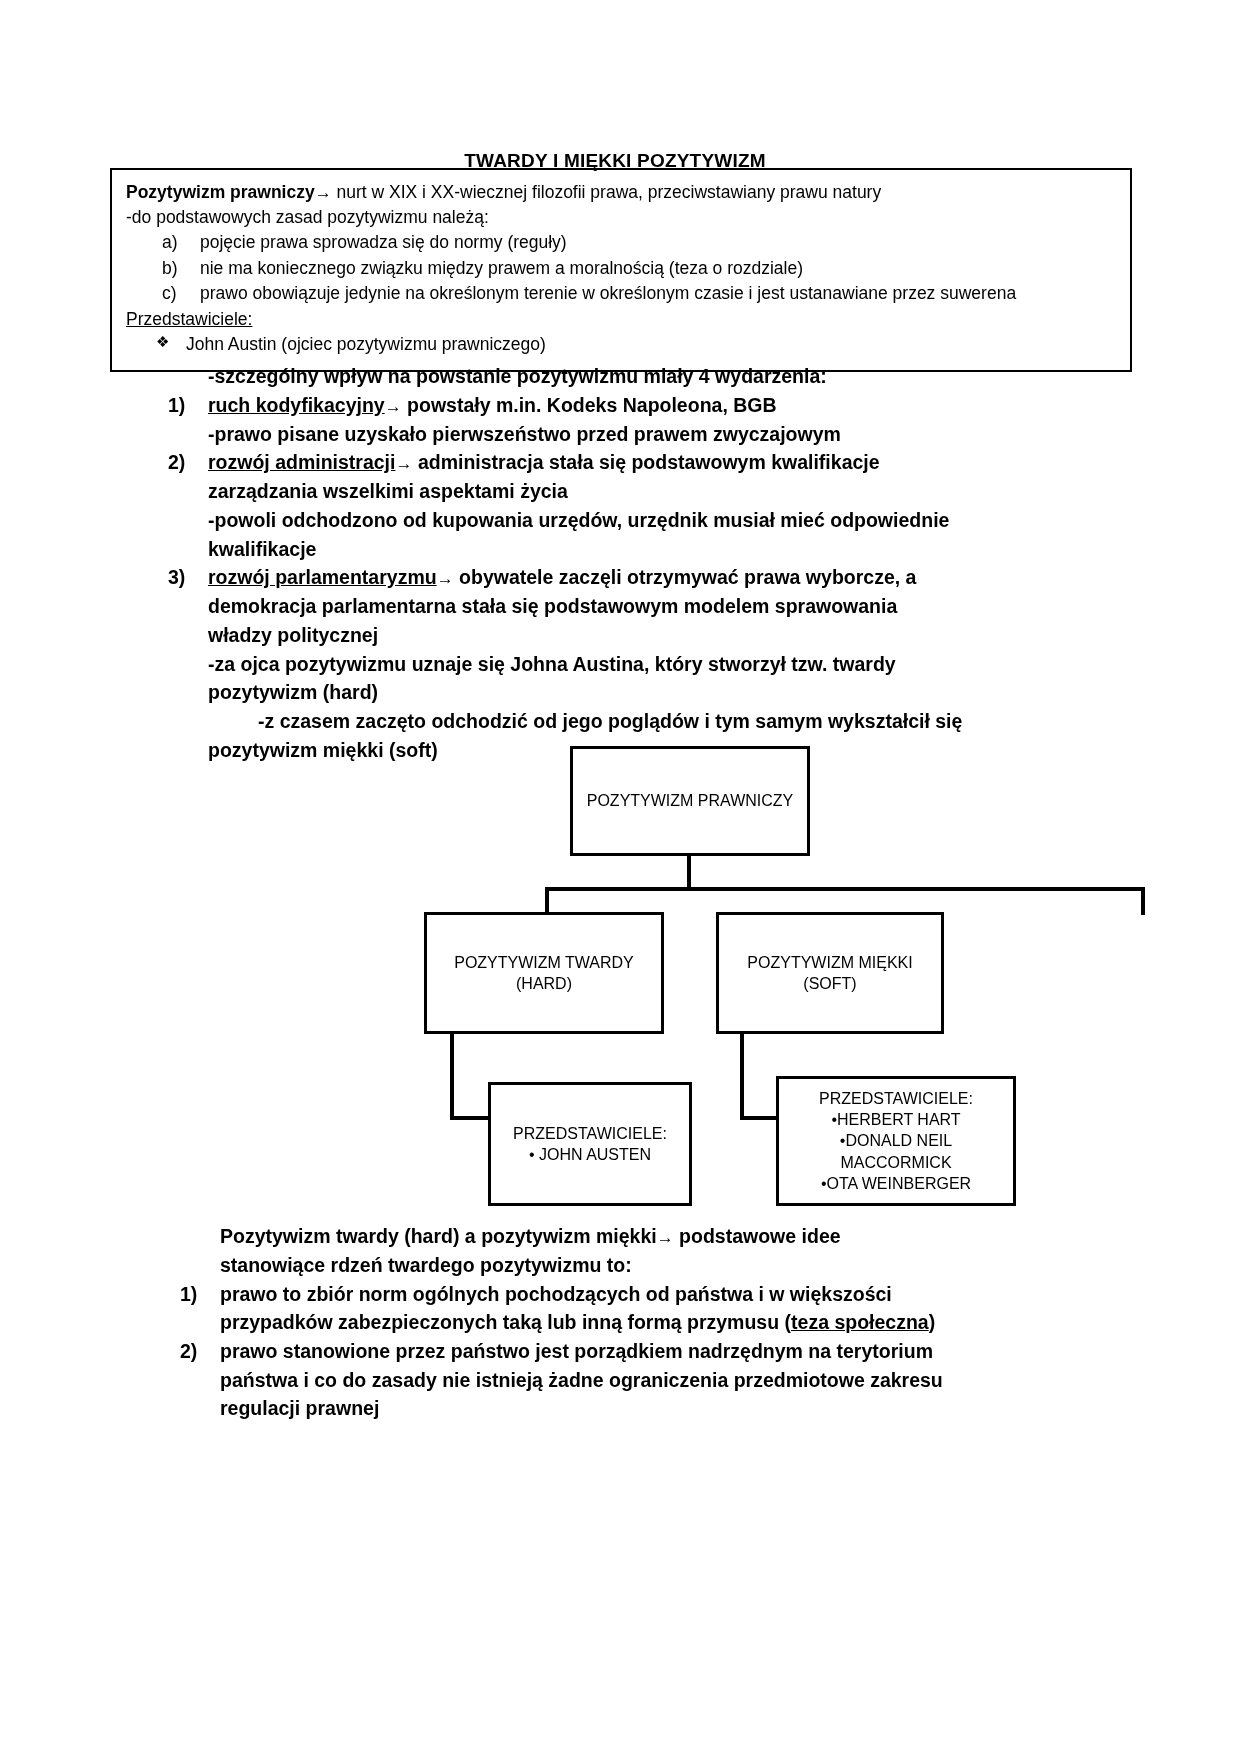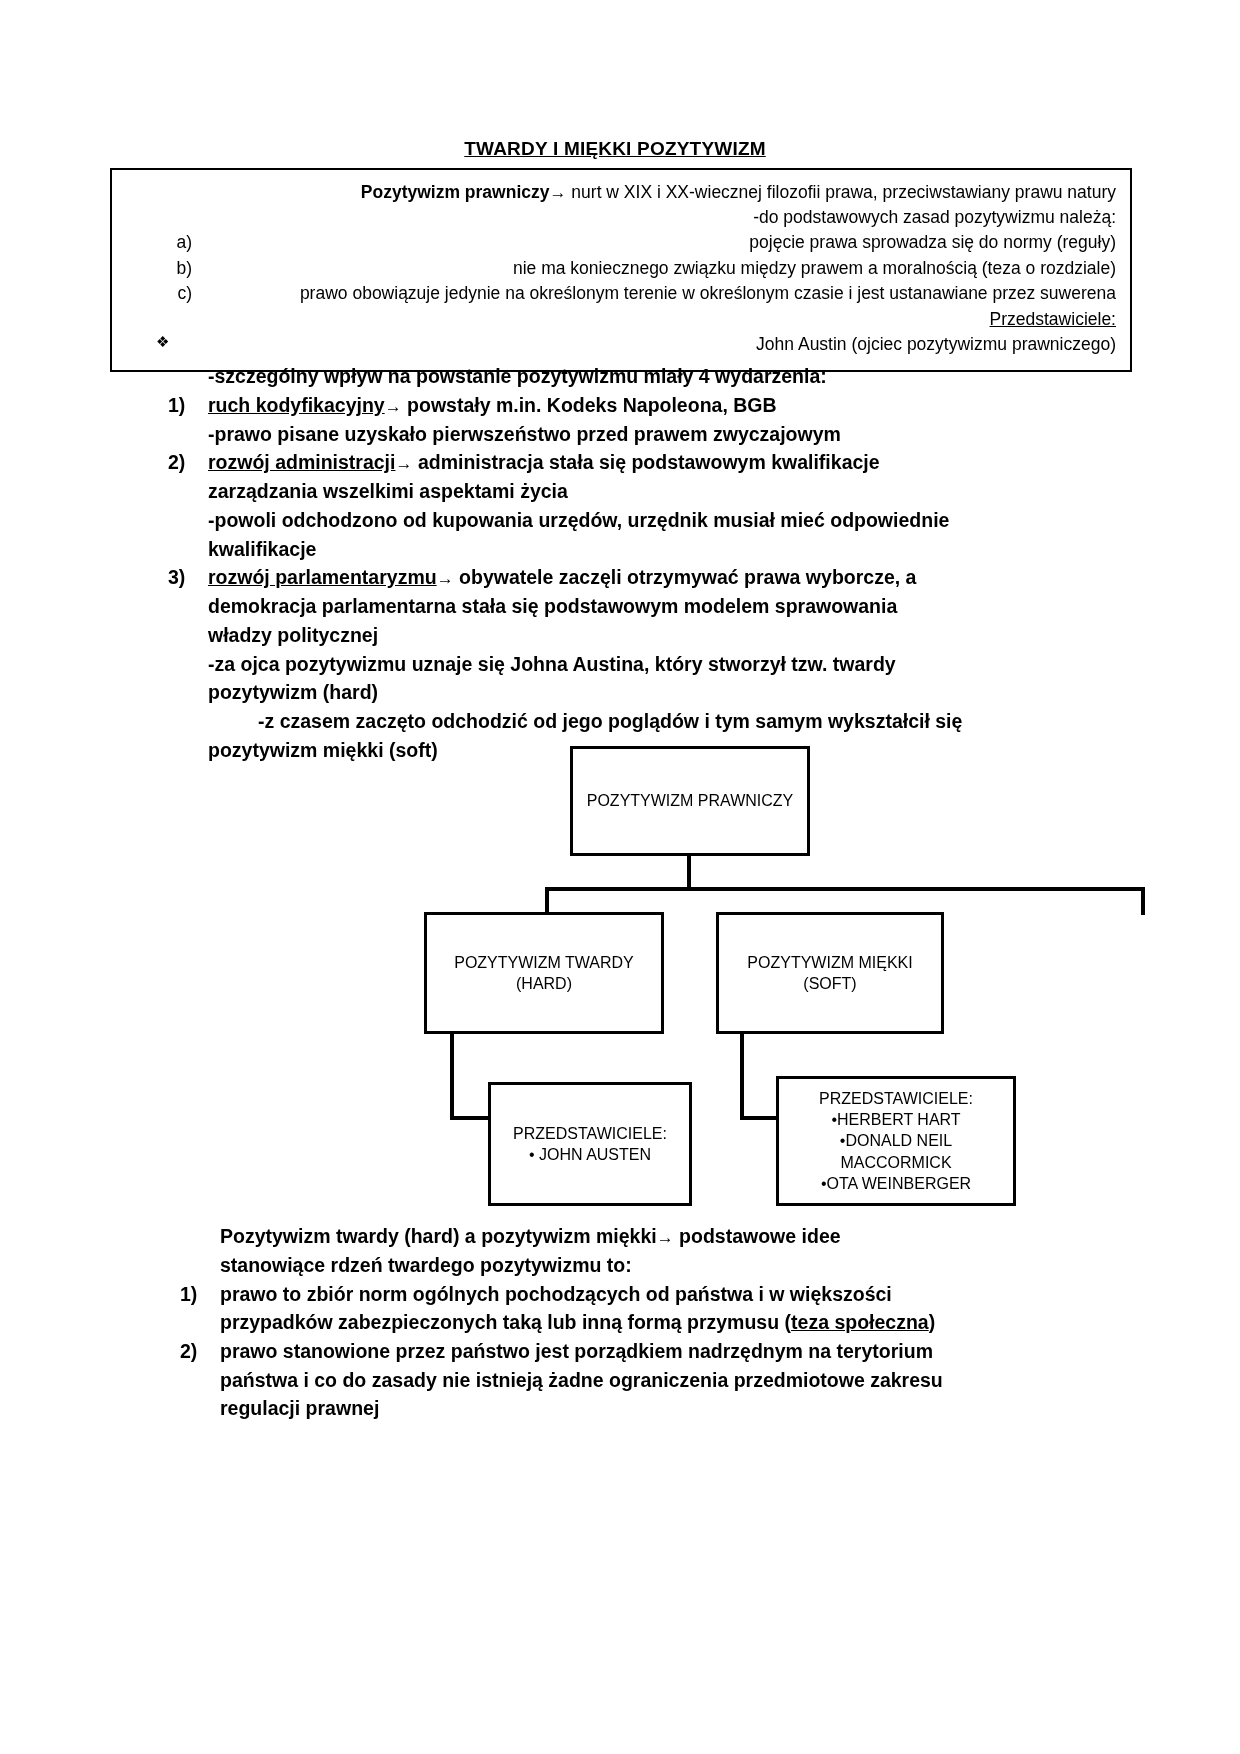--- a/index.html
+++ b/index.html
@@ -13,21 +13,21 @@
     font-family: "Liberation Sans", sans-serif;
     color: #000000;
     position: relative;
     overflow: hidden;
   }
   .page {
     position: relative;
     width: 1240px;
     height: 1510px;
     box-sizing: border-box;
-    padding: 4px;
+    padding: 16px;
   }
 
   
   .doc-title {
     text-align: center;
     font-weight: bold;
     font-size: 19px;
     letter-spacing: 0.2px;
     text-decoration: underline;
     margin: 0;
@@ -39,21 +39,20 @@
   .intro-box {
     position: absolute;
     left: 110px;
     top: 168px;
     width: 1022px;
     border: 2px solid #000;
     box-sizing: border-box;
     padding: 10px 14px 12px 14px;
     font-size: 17.5px;
     line-height: 1.42;
-    text-align: right;
   }
   .intro-line { white-space: nowrap; }
   .bold { font-weight: bold; }
   .uline { text-decoration: underline; }
   .arrow { font-weight: bold; font-size: 17px; }
 
   .lettered {
     margin: 0;
     padding: 0;
     list-style: none;

